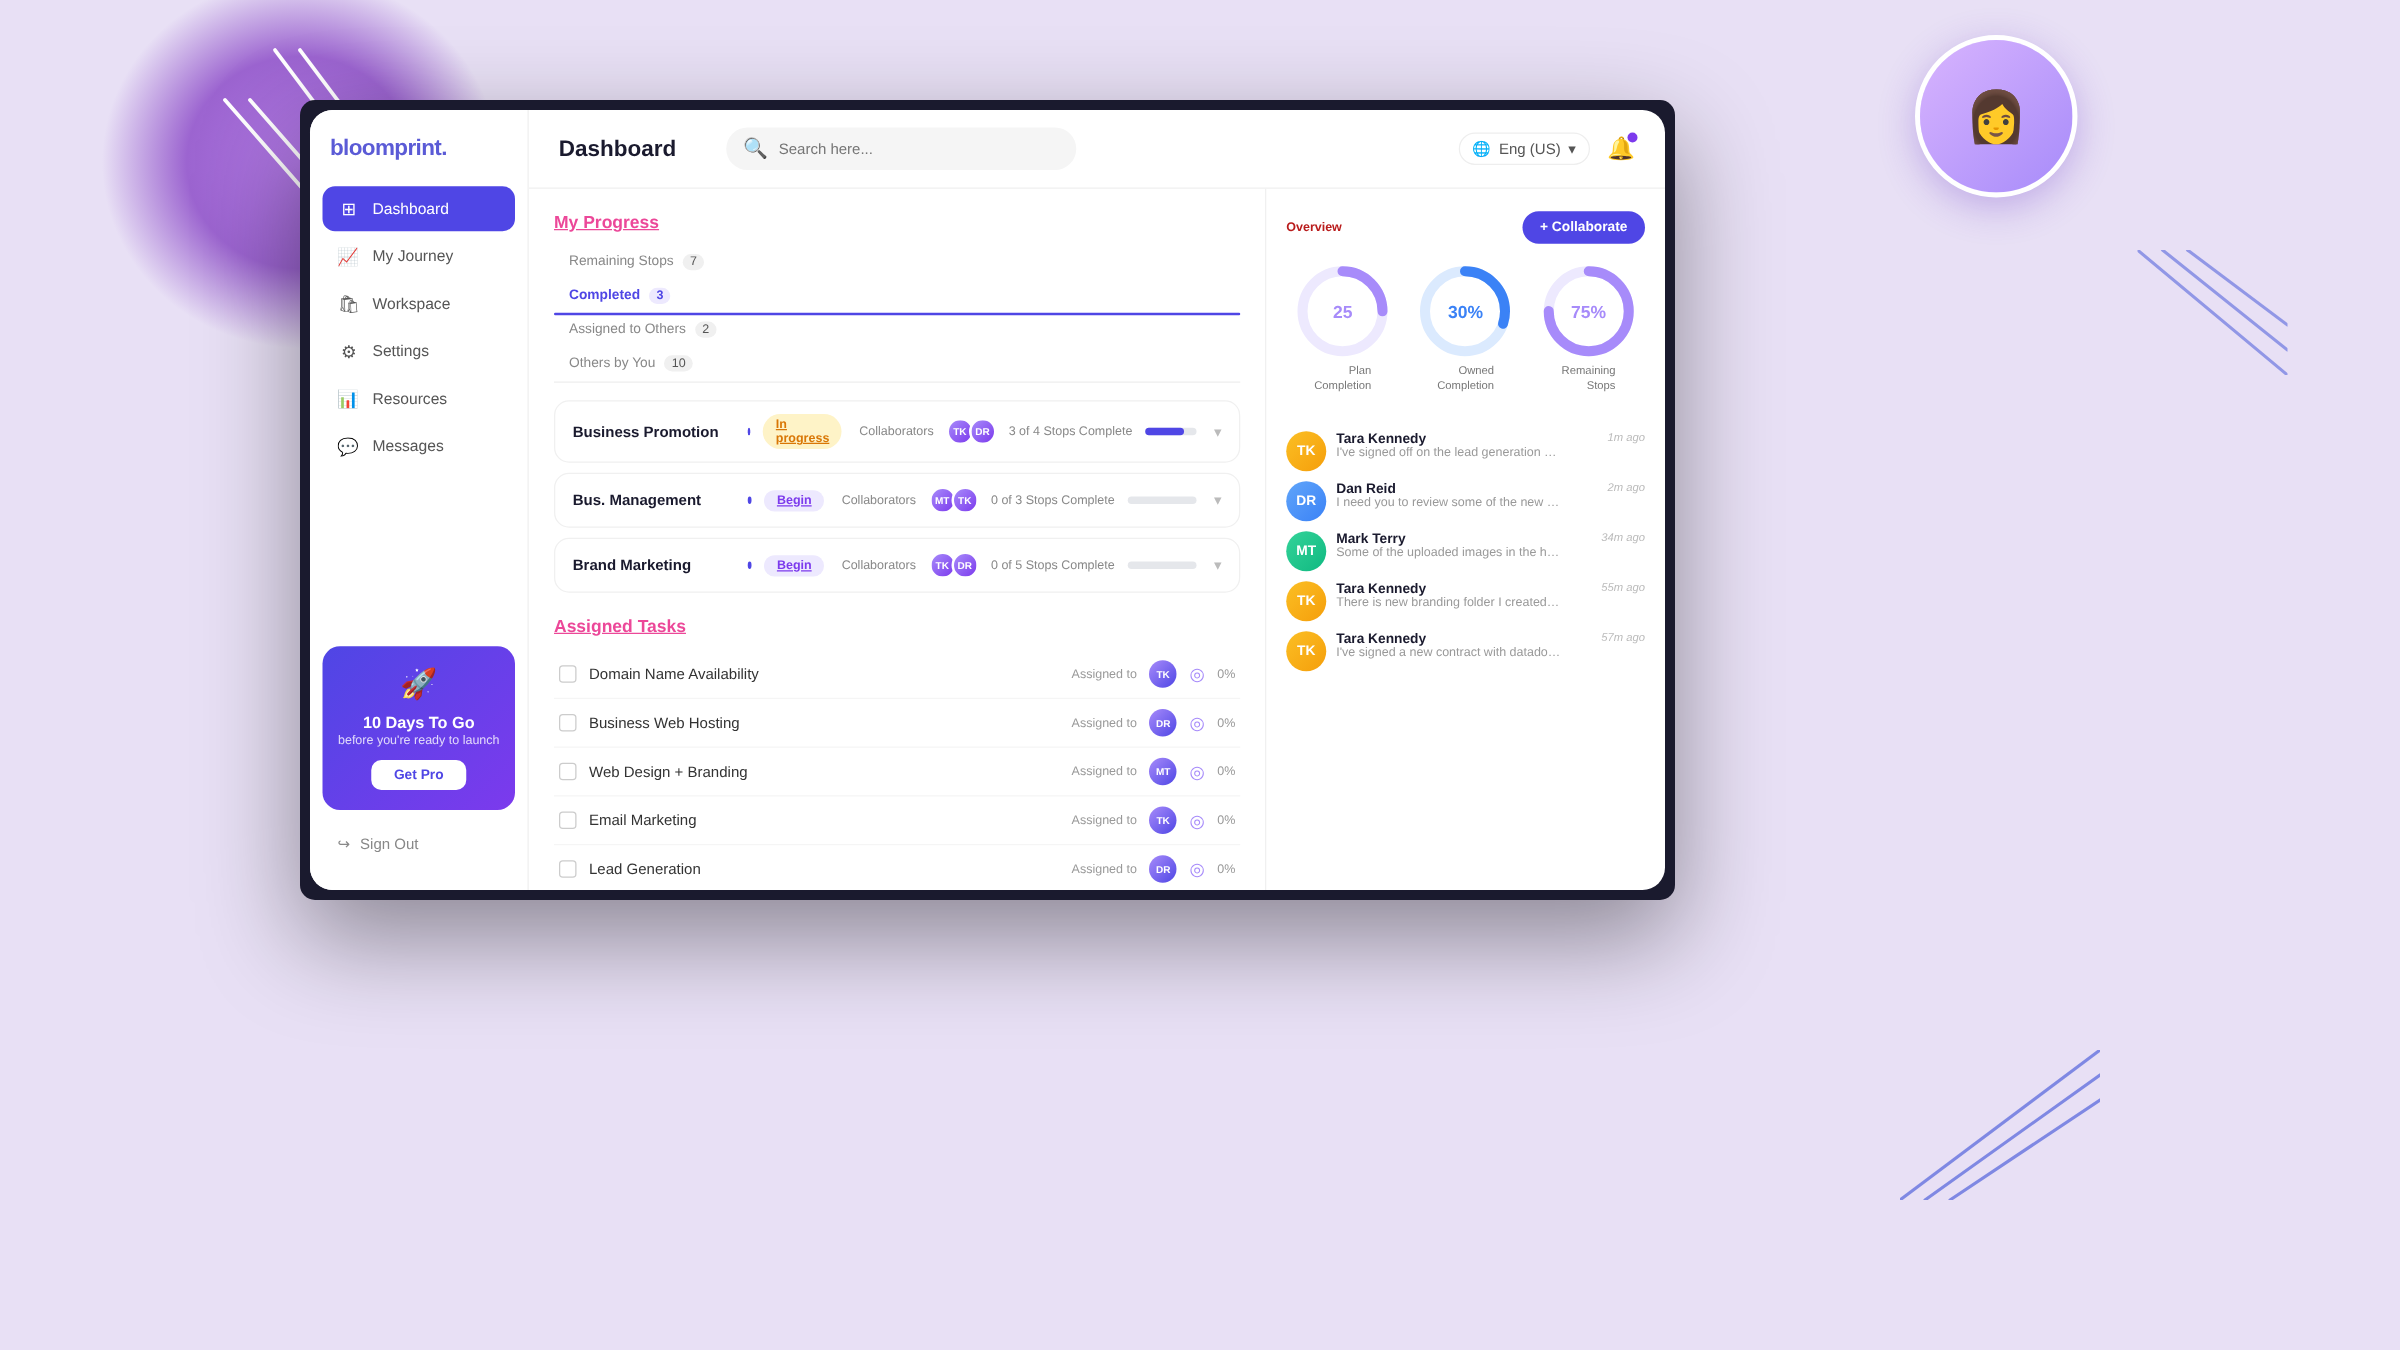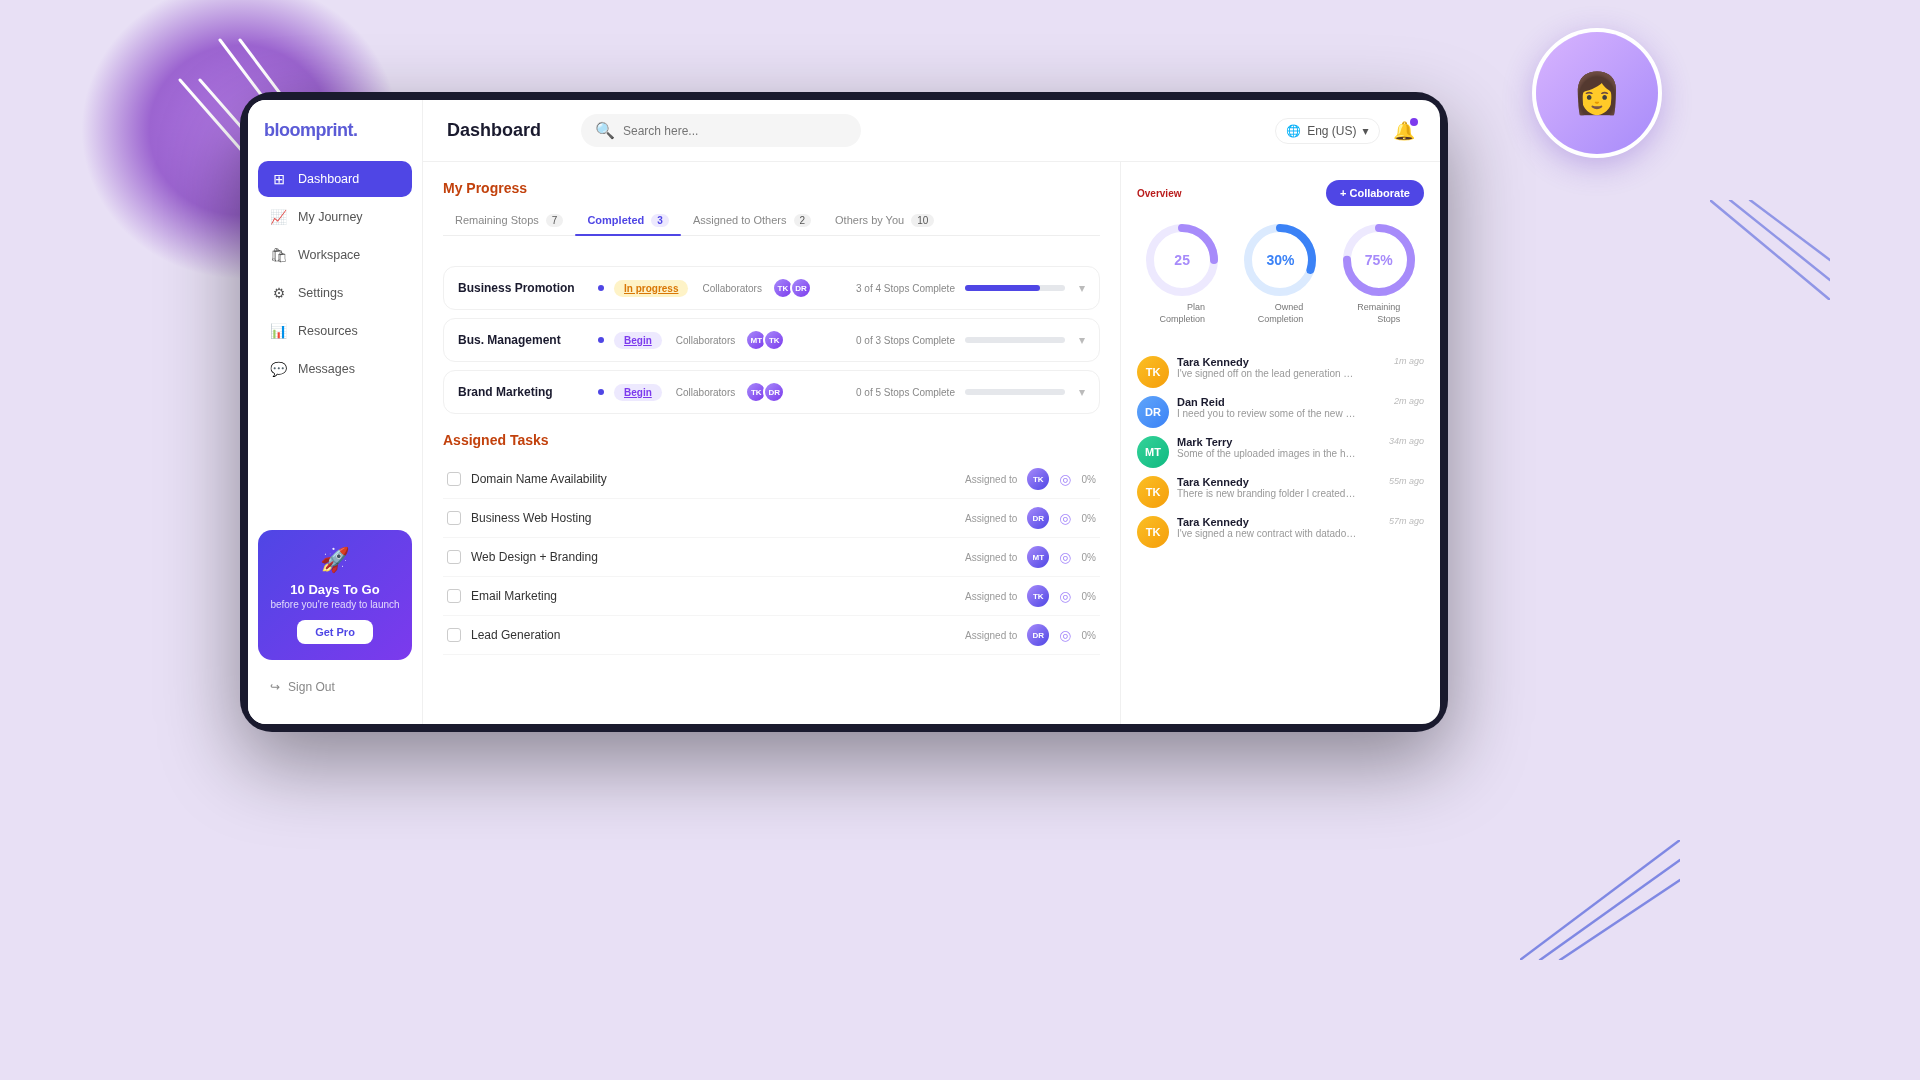--- a/index.html
+++ b/index.html
@@ -29,25 +29,25 @@
       opacity: 0.7;
     }
     .bg-lines {
       position: absolute;
       top: 20px; left: 120px;
     }
 
     
     .laptop-frame {
       position: absolute;
-      top: 92px; left: 240px;
-      width: 1208px;
+      top: 80px; left: 240px;
+      width: 1100px;
       height: 640px;
       background: #1a1a2e;
-      border-radius: 32px;
+      border-radius: 12px;
       padding: 8px;
       box-shadow: 0 30px 80px rgba(0,0,0,0.4);
       z-index: 1;
     }
     .laptop-screen {
       width: 100%;
       height: 100%;
       background: #fff;
       border-radius: 18px;
       overflow: hidden;
@@ -219,30 +219,32 @@
 
     
     .left-panel {
       flex: 1;
       padding: 18px 20px;
       overflow-y: auto;
     }
     .section-title {
       font-size: 14px;
       font-weight: 700;
-      color: #c2410c;
+      color: #ec4899;
       margin-bottom: 12px;
+      text-decoration: underline;
     }
 
     
     .progress-tabs {
       display: flex;
       gap: 0;
-      margin-bottom: 30px;
+      margin-bottom: 14px;
       border-bottom: 1px solid #eee;
+      flex-direction: column;
     }
     .ptab {
       font-size: 11px;
       padding: 6px 12px 8px;
       color: #888;
       cursor: pointer;
       position: relative;
       white-space: nowrap;
     }
     .ptab.active {

